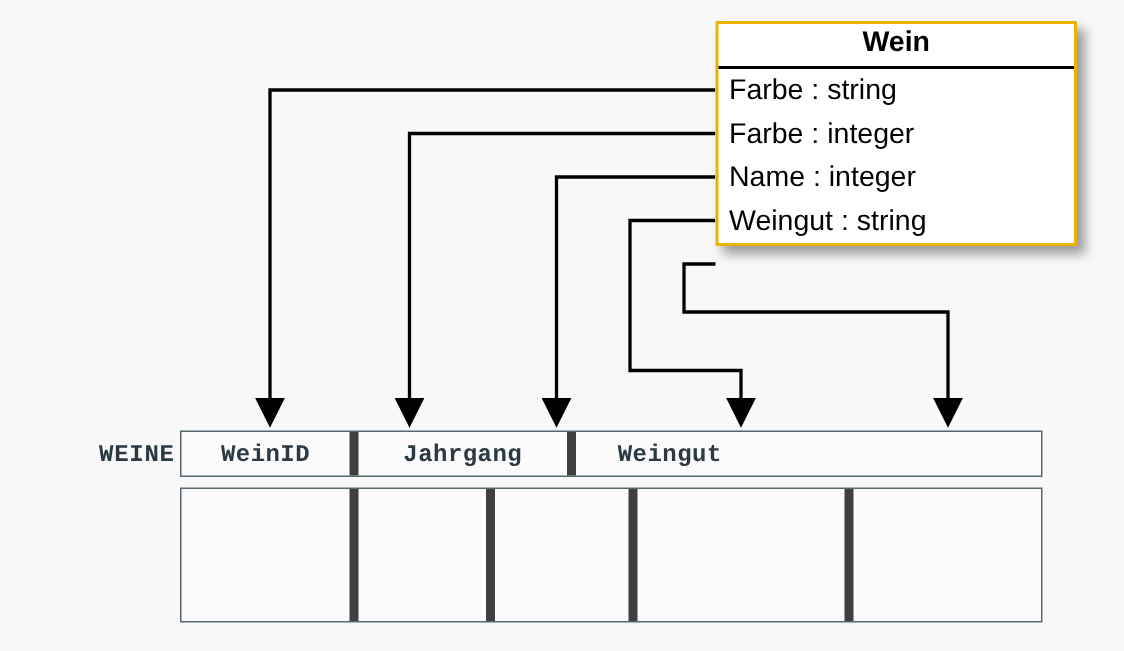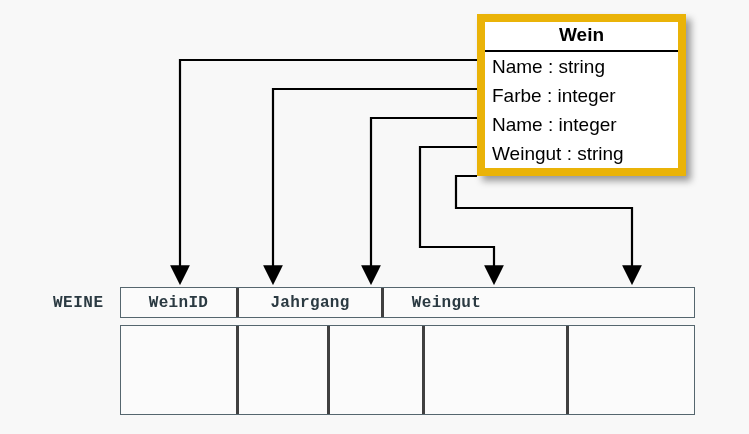--- a/index.html
+++ b/index.html
@@ -26,24 +26,24 @@
     top: 0;
     width: 749px;
     height: 434px;
   }
 
   
   .uml-class {
     position: absolute;
     left: 477px;
     top: 14px;
-    width: 209px;
+    width: 241px;
     box-sizing: border-box;
     background: #ffffff;
-    border: 8px solid #eab308;
+    border: 2px solid #eab308;
     box-shadow: 5px 5px 7px rgba(0,0,0,0.38);
     z-index: 5;
   }
   .uml-title {
     text-align: center;
     font-weight: bold;
     font-size: 19px;
     color: #000000;
     padding: 3px 0 5px 0;
     border-bottom: 2px solid #000000;
@@ -58,21 +58,21 @@
     height: 29px;
     line-height: 29px;
     padding-left: 7px;
     white-space: nowrap;
     overflow: hidden;
   }
 
   
   .table-label {
     position: absolute;
-    left: 53px;
+    left: 66px;
     top: 294px;
     font-family: "Liberation Mono", "DejaVu Sans Mono", monospace;
     font-weight: bold;
     font-size: 16px;
     letter-spacing: 0.5px;
     color: #2b3a42;
     z-index: 4;
   }
 
   .rel-table {
@@ -91,21 +91,21 @@
   }
   .rel-header {
     height: 31px;
   }
   .rel-body {
     height: 90px;
     margin-top: 7px;
   }
   .rel-cell {
     box-sizing: border-box;
-    border-right: 3px solid #404040;
+    border-right: 6px solid #404040;
     display: flex;
     align-items: center;
     justify-content: center;
     font-family: "Liberation Mono", "DejaVu Sans Mono", monospace;
     font-weight: bold;
     font-size: 16px;
     letter-spacing: 0.3px;
     color: #2b3a42;
     overflow: hidden;
   }
@@ -141,21 +141,21 @@
     <path d="M477,118 L371,118 L371,268" fill="none" stroke="#000000" stroke-width="2.2" marker-end="url(#arrowhead)"></path>
 
     <path d="M477,147 L420,147 L420,247 L494,247 L494,268" fill="none" stroke="#000000" stroke-width="2.2" marker-end="url(#arrowhead)"></path>
 
     <path d="M477,176 L456,176 L456,208 L632,208 L632,268" fill="none" stroke="#000000" stroke-width="2.2" marker-end="url(#arrowhead)"></path>
   </svg>
 
   <div class="uml-class">
     <div class="uml-title">Wein</div>
     <div class="uml-attrs">
-      <div class="uml-attr">Name : string</div>
+      <div class="uml-attr">Farbe : string</div>
       <div class="uml-attr">Farbe : integer</div>
       <div class="uml-attr">Name : integer</div>
       <div class="uml-attr">Weingut : string</div>
     </div>
   </div>
 
   <div class="table-label">WEINE</div>
 
   <div class="rel-table">
     <div class="rel-header">

